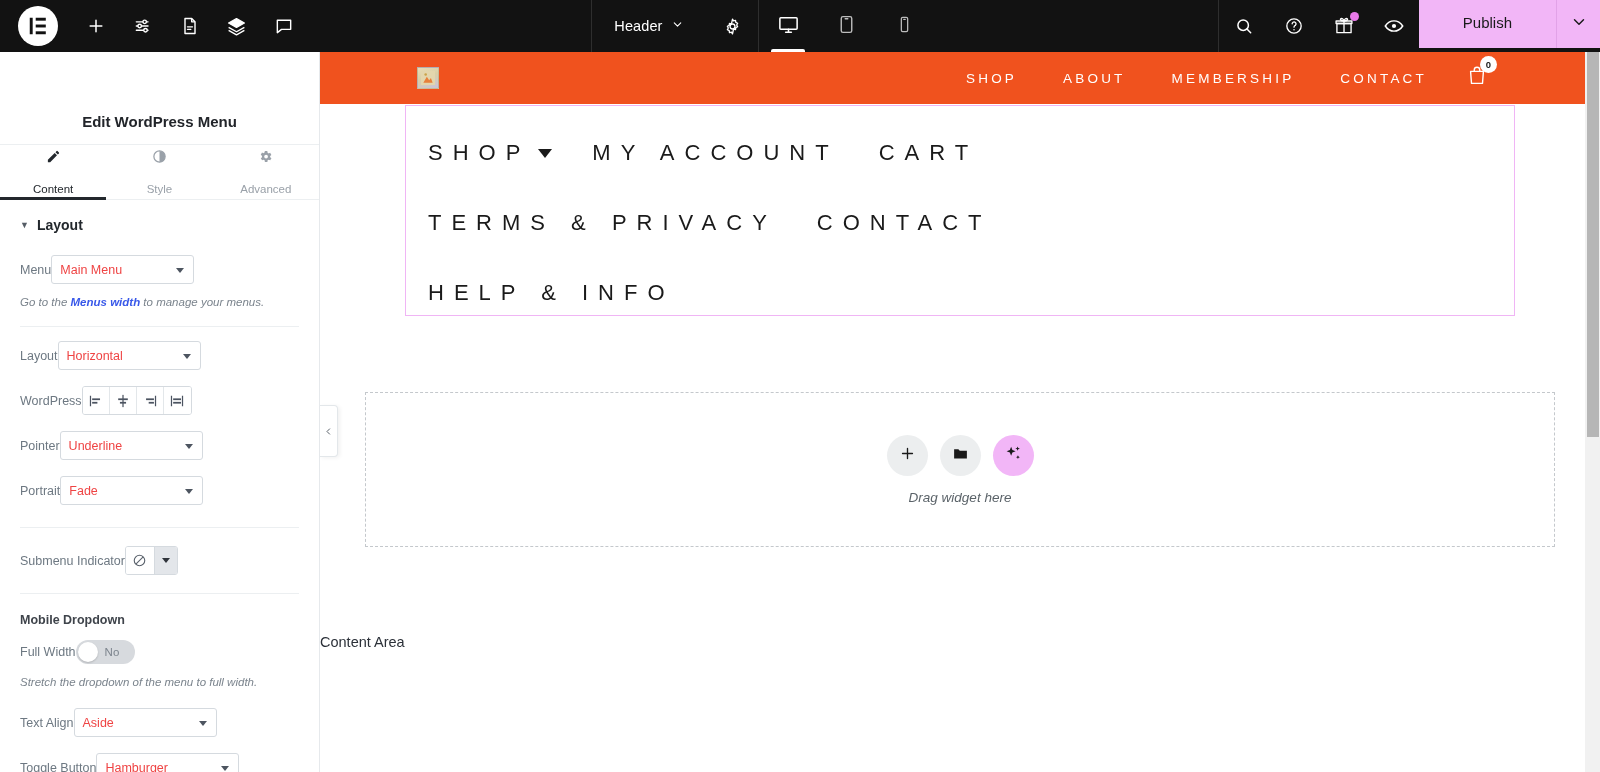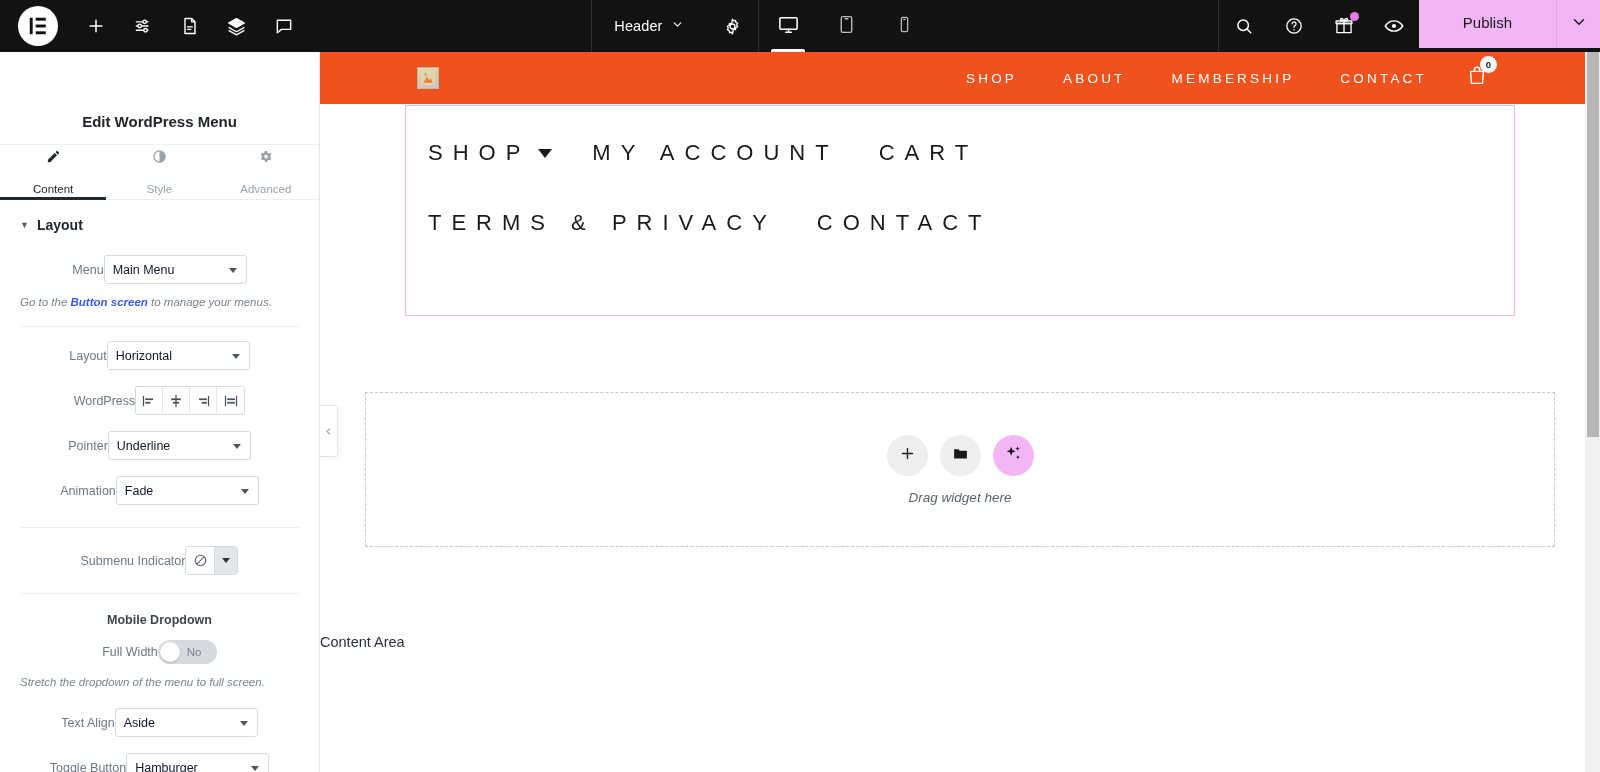--- a/index.html
+++ b/index.html
@@ -96,37 +96,37 @@
   .panel-scroll { flex: 1 1 auto; overflow: hidden; padding-bottom: 2px; }
 
   .section-head {
     display: flex; align-items: center; gap: 8px;
     padding: 17px 20px 14px 20px; cursor: pointer;
   }
   .section-head .caret { font-size: 9px; color: #555d66; line-height: 1; }
   .section-head .stitle { font-size: 14px; font-weight: bold; color: #23282d; }
 
   .row {
-    display: flex; align-items: center; justify-content: center;
+    display: flex; align-items: center; justify-content: flex-start;
     padding: 8px 20px; min-height: 40px;
   }
   .row-label { font-size: 12.5px; color: #6d7882; }
   .row-label.strong { font-weight: bold; color: #3f444b; font-size: 12.5px; }
   .desc {
     font-size: 11.5px; color: #7b848d; font-style: italic;
     padding: 2px 20px 10px 20px; line-height: 1.4;
   }
   .desc a { color: #3858e9; font-style: italic; text-decoration: none; font-weight: bold; }
   .divider { height: 1px; background: #eceff1; margin: 6px 20px; }
 
   .select {
     position: relative; width: 143px; height: 29px;
     border: 1px solid #d5dadf; border-radius: 3px; background: #fff;
     display: flex; align-items: center; padding: 0 22px 0 8px; cursor: pointer;
-    font-size: 12.5px; color: #0f172a; white-space: nowrap; overflow: hidden;
+    font-size: 12.5px; color: #ef4444; white-space: nowrap; overflow: hidden;
   }
   .select::after {
     content: ""; position: absolute; right: 9px; top: 12px;
     border-left: 4px solid transparent; border-right: 4px solid transparent;
     border-top: 5px solid #4d5560;
   }
   .align-group { display: flex; border: 1px solid #d5dadf; border-radius: 3px; overflow: hidden; }
   .align-btn {
     width: 27px; height: 27px; display: flex; align-items: center; justify-content: center;
     background: #fff; border-right: 1px solid #e3e7ea; cursor: pointer; color: #4b5360;
@@ -421,21 +421,21 @@
           <span class="stitle">Layout</span>
         </div>
 
         <div class="row">
           <span class="row-label">Menu</span>
           <div class="select">
             <span>Main Menu</span>
           </div>
         </div>
         <div class="desc">
-          <span>Go to the </span><a href="#">Button screen</a><span> to manage your menus.</span>
+          <span>Go to the </span><a href="#">Menus width</a><span> to manage your menus.</span>
         </div>
 
         <div class="divider"></div>
 
         <div class="row">
           <span class="row-label">Layout</span>
           <div class="select">
             <span>Horizontal</span>
           </div>
         </div>
@@ -476,21 +476,21 @@
         </div>
 
         <div class="row">
           <span class="row-label">Pointer</span>
           <div class="select">
             <span>Underline</span>
           </div>
         </div>
 
         <div class="row">
-          <span class="row-label">Animation</span>
+          <span class="row-label">Portrait</span>
           <div class="select">
             <span>Fade</span>
           </div>
         </div>
 
         <div class="divider" style="margin-top:14px;margin-bottom:10px;"></div>
 
         <div class="row">
           <span class="row-label">Submenu Indicator</span>
           <div class="submenu-ctrl">
@@ -511,21 +511,21 @@
         </div>
 
 
         <div class="row">
           <span class="row-label">Full Width</span>
           <div class="toggle">
             <span class="knob"></span>
             <span class="tlabel">No</span>
           </div>
         </div>
-        <div class="desc">Stretch the dropdown of the menu to full screen.</div>
+        <div class="desc">Stretch the dropdown of the menu to full width.</div>
 
         <div class="row">
           <span class="row-label">Text Align</span>
           <div class="select">
             <span>Aside</span>
           </div>
         </div>
 
         <div class="row">
           <span class="row-label">Toggle Button</span>
@@ -577,20 +577,23 @@
               <span>SHOP</span>
               <span class="menu-caret"></span>
             </span>
             <span class="menu-item">MY ACCOUNT</span>
             <span class="menu-item">CART</span>
           </div>
           <div class="menu-line">
             <span class="menu-item">TERMS &amp; PRIVACY</span>
             <span class="menu-item">CONTACT</span>
           </div>
+          <div class="menu-line">
+            <span class="menu-item">HELP &amp; INFO</span>
+          </div>
         </div>
       </div>
 
       <div class="dropzone">
         <div class="dz-buttons">
           <div class="dz-btn">
             <span>
               <svg width="17" height="17" viewBox="0 0 24 24" fill="none" stroke="#1a1a1a" stroke-width="1.9" stroke-linecap="round">
                   <path d="M12 5v14M5 12h14"></path>
                 </svg>

